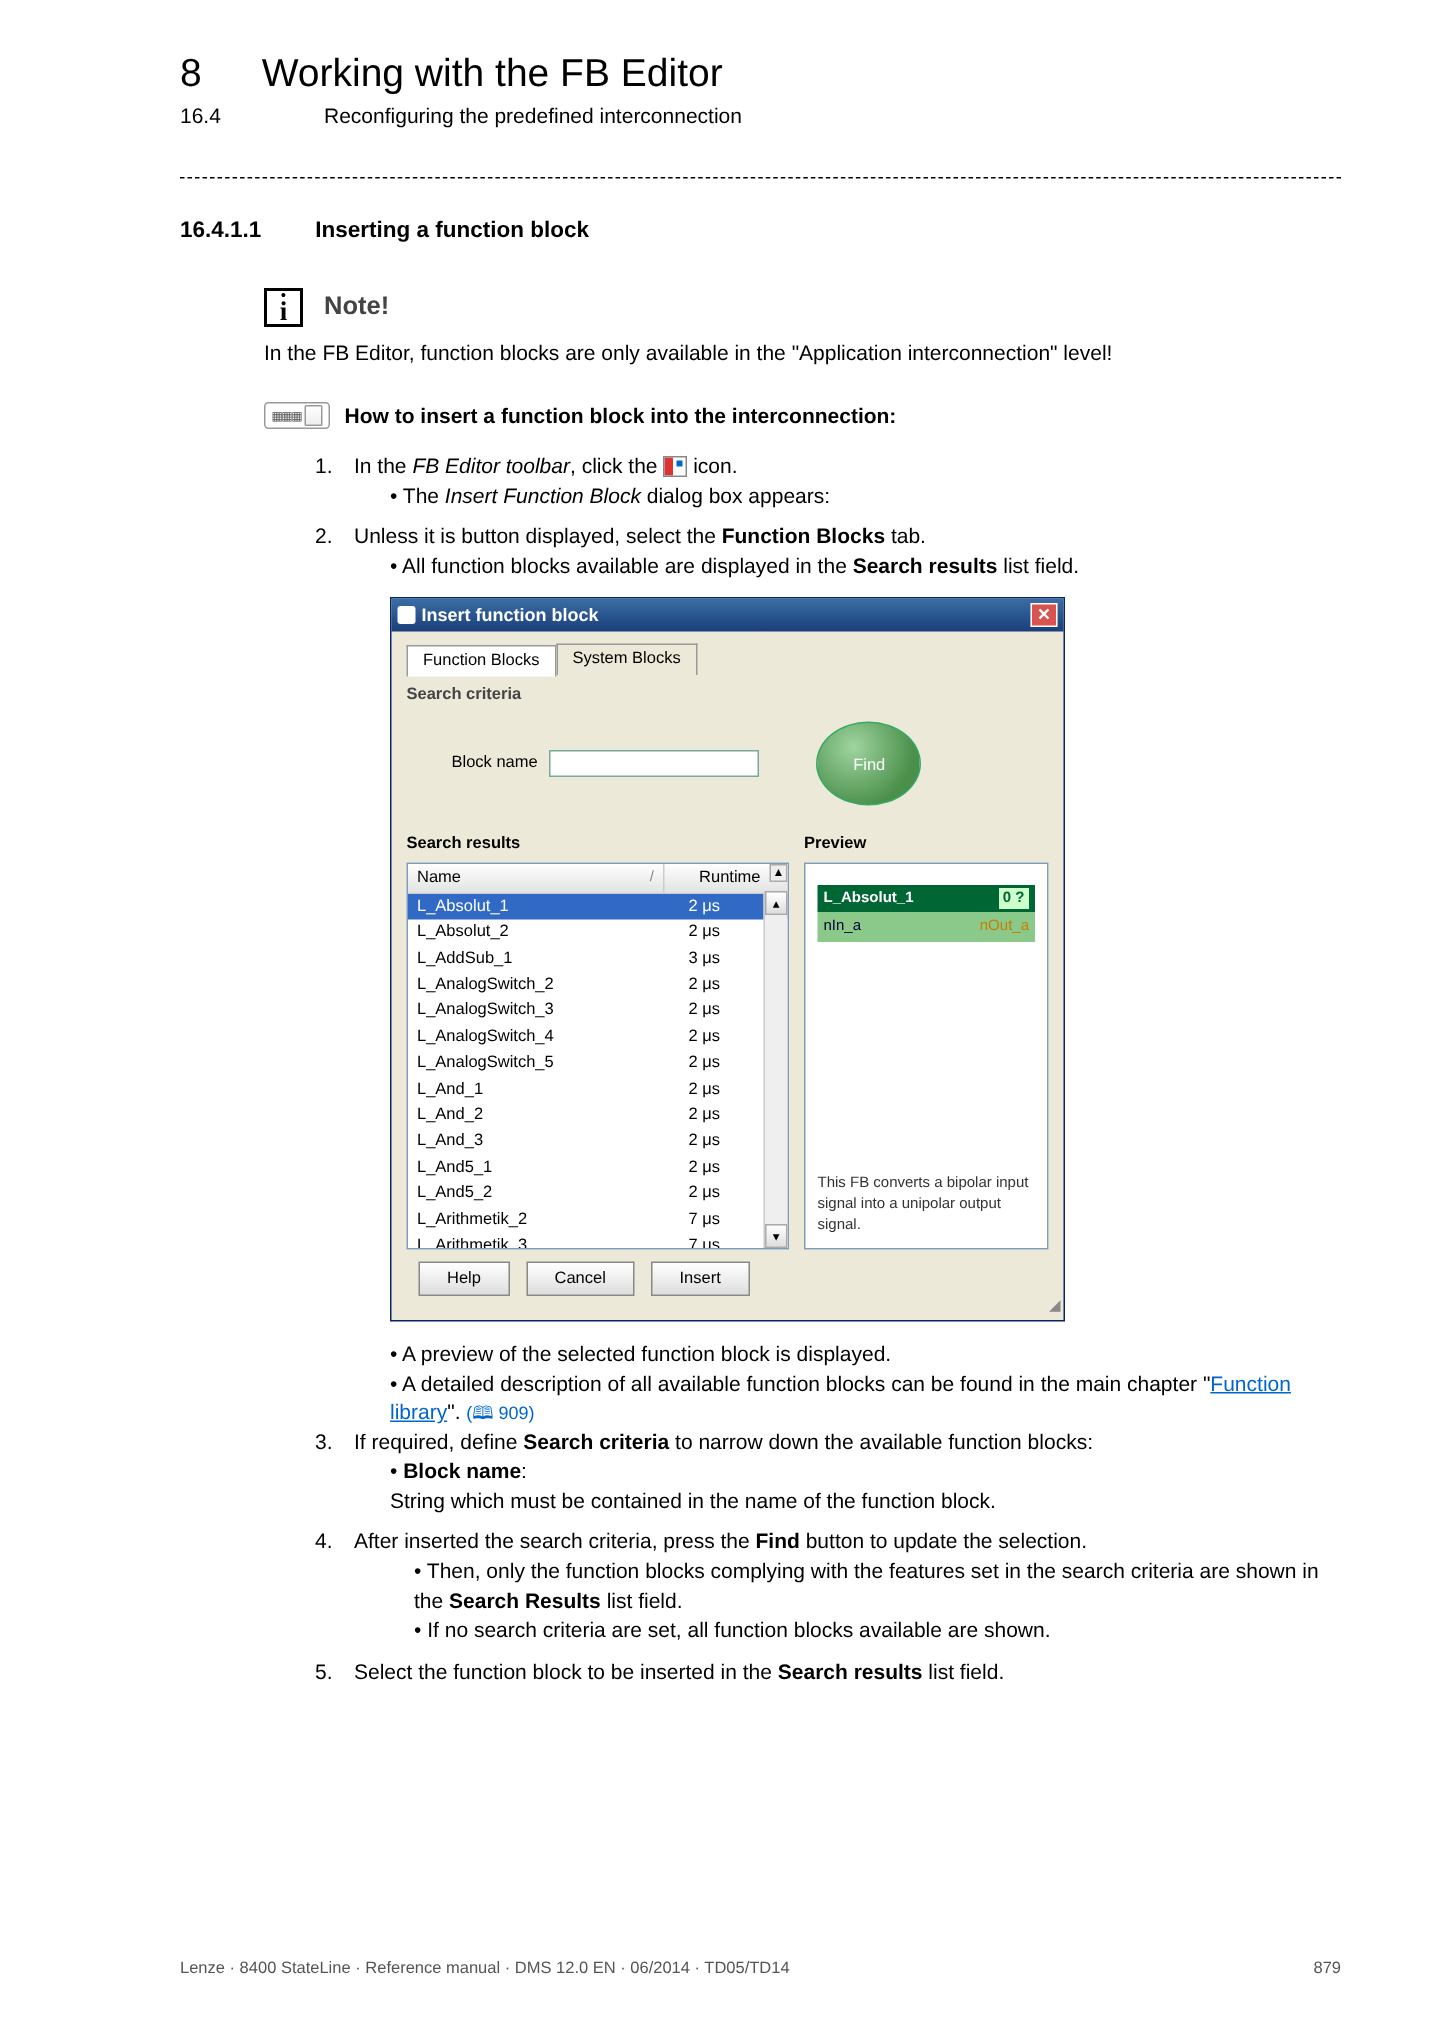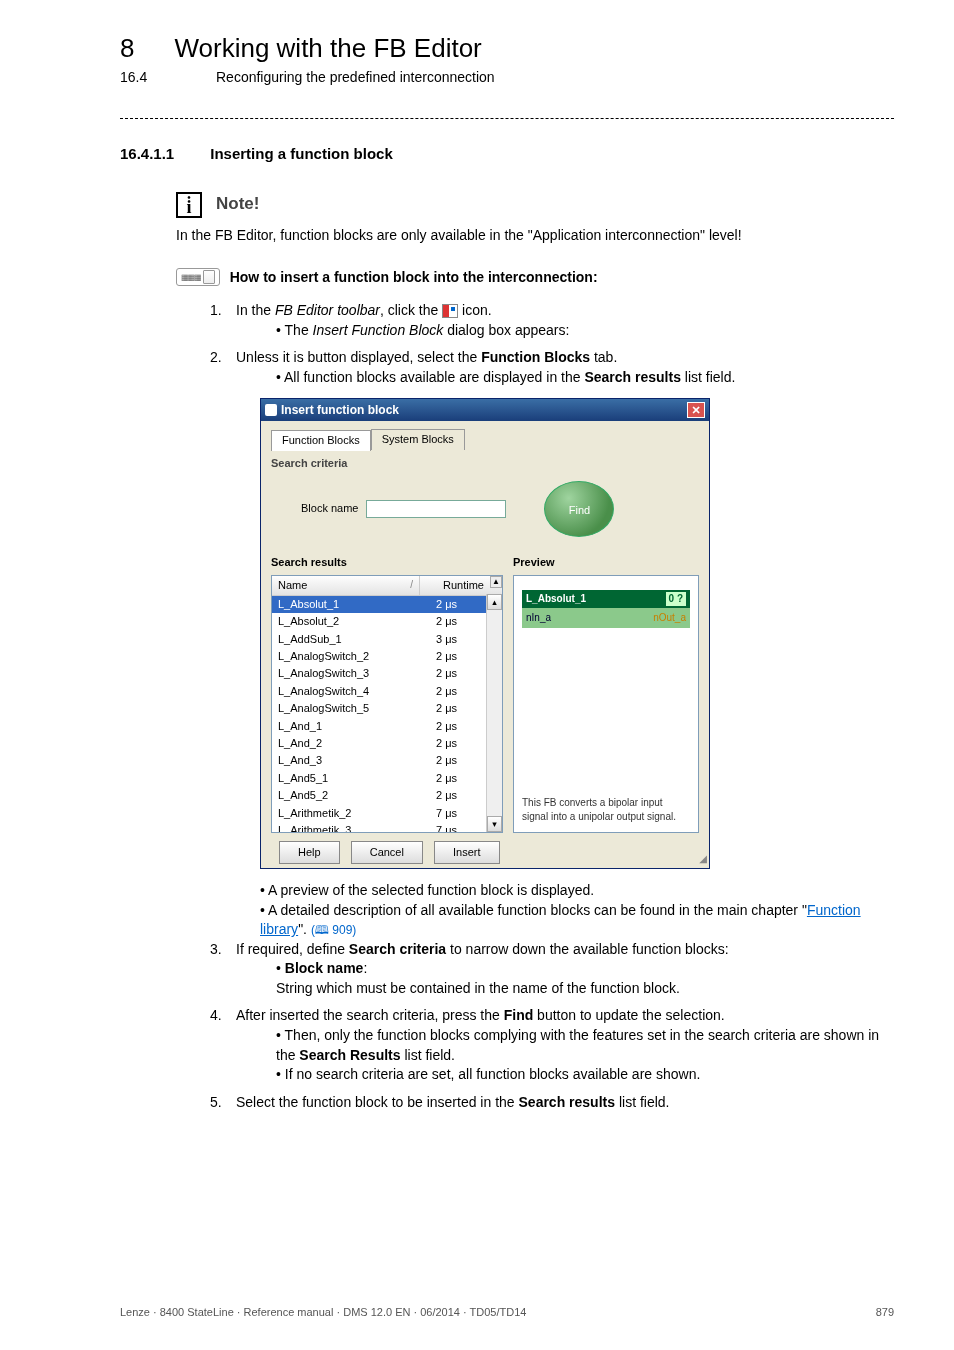--- a/index.html
+++ b/index.html
@@ -36,57 +36,57 @@
   .howto-icon {
     display:inline-flex; align-items:center; gap:2px;
     border:1px solid #999; border-radius:3px; padding:1px 4px;
     font-size:8px; color:#555; letter-spacing:-1px;
   }
   .howto-icon::after{ content:""; width:10px; height:12px; border:1px solid #999; border-radius:1px; background:linear-gradient(#fff,#eee);}
   .howto-text { font-weight:bold; font-size:14px;}
   ol.steps { margin-left:90px; counter-reset: step; list-style:none; }
   ol.steps > li { counter-increment: step; position:relative; margin-bottom:8px; padding-left:26px;}
   ol.steps > li::before { content: counter(step) "."; position:absolute; left:0; }
-  ul.sub { list-style:none; margin-left:40px; }
+  ul.sub { list-style:none; margin-left:24px; }
   ul.sub > li::before { content:"• "; }
   .fb-icon {
     display:inline-block; width:16px; height:14px; vertical-align:middle;
     background:linear-gradient(to right,#d33 0 40%,#fff 40% 100%);
     border:1px solid #888; position:relative;
   }
   .fb-icon::after{content:"";position:absolute;right:2px;top:2px;width:4px;height:4px;background:#06c;}
   .lnk { color:#0066cc; text-decoration:underline; }
   .pgref { color:#0066cc; font-size:12px;}
   .dialog-wrap { margin:10px 0 12px 140px; }
   .dialog {
     width:450px; border:1px solid #0a246a; background:#ece9d8;
     font-family: Tahoma, sans-serif; font-size:11px; color:#000;
   }
   .titlebar {
     background:linear-gradient(#3a6ea5,#1a3e7a); color:#fff;
     display:flex; align-items:center; justify-content:space-between;
     padding:3px 4px; font-weight:bold; font-size:12px;
   }
   .titlebar .x{ background:#d9534f; color:#fff; width:18px; height:16px; text-align:center; border:1px solid #fff; font-size:11px; line-height:14px;}
-  .dlg-body { padding:8px 10px 4px; }
+  .dlg-body { padding:8px 10px 16px; }
   .tabs { margin-bottom:6px;}
   .tab { display:inline-block; padding:2px 10px; border:1px solid #999; background:#ece9d8; border-bottom:none; font-size:11px;}
   .tab.active{ background:#fff; position:relative; top:1px;}
   .field-lbl{ color:#444; font-size:11px; margin-bottom:6px; font-weight:bold;}
   .criteria-row{ display:flex; align-items:center; gap:8px; margin:10px 0 18px 30px;}
   .criteria-row input{ width:140px; height:18px; border:1px solid #7a9; font-size:11px; padding:1px 3px;}
   .find-btn{
     width:70px; height:56px; border-radius:50%;
     background:radial-gradient(circle at 35% 30%, #9fd49f, #4a8f4a 70%);
     border:1px solid #3a6; color:#fff; text-align:center; line-height:56px;
     font-size:11px; margin-left:30px;
   }
   .cols{ display:flex; gap:10px;}
   .results{ flex:1;}
-  .preview{ width:186px;}
+  .preview{ width:163px;}
   .col-hdr{ font-weight:bold; font-size:11px; margin-bottom:4px;}
   .list{ border:1px solid #7f9db9; background:#fff; height:258px; overflow:hidden; position:relative;}
   .list-head{ display:flex; background:linear-gradient(#fefefe,#e3e3e3); border-bottom:1px solid #ccc; font-size:11px;}
   .lh-name{ flex:1; padding:2px 6px; border-right:1px solid #ccc; display:flex; justify-content:space-between;}
   .lh-rt{ width:70px; padding:2px 6px; display:flex; justify-content:flex-end;}
   .sortarr{ width:12px; height:12px; background:#eee; border:1px solid #aaa; text-align:center; font-size:8px; line-height:10px;}
   .row{ display:flex; font-size:11px; padding:1px 6px;}
   .row .n{ flex:1;} .row .r{ width:60px; text-align:left;}
   .row.sel{ background:#316ac5; color:#fff;}
   .scroll{ position:absolute; right:0; top:18px; bottom:0; width:16px;

